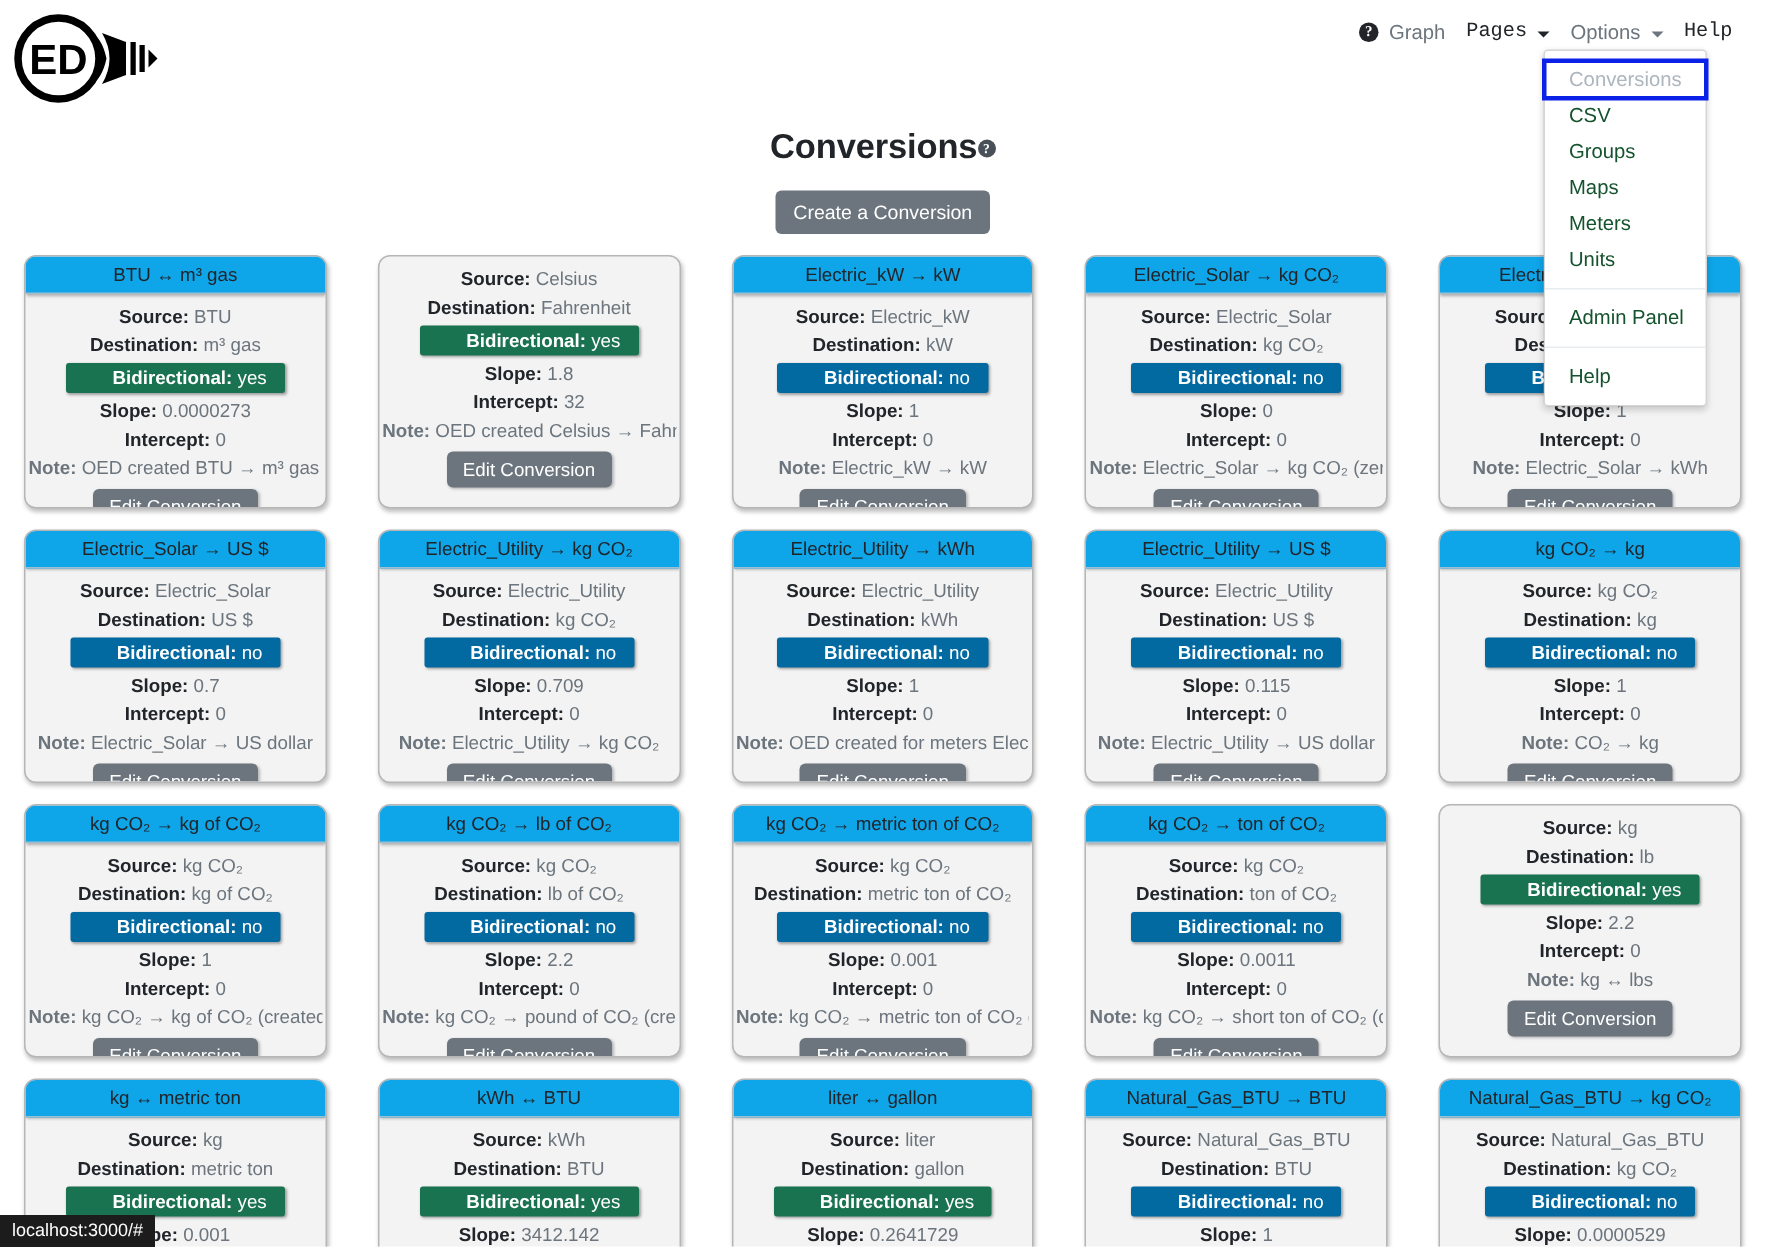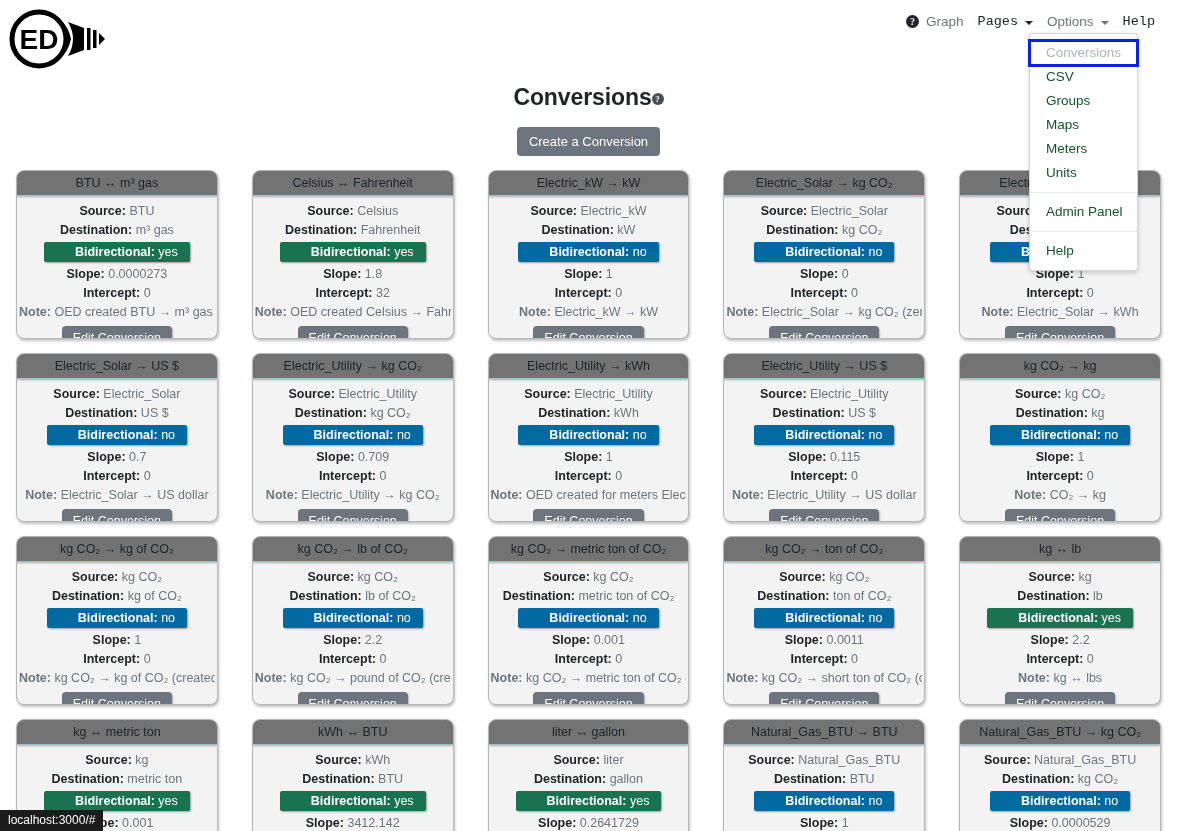--- a/index.html
+++ b/index.html
@@ -161,21 +161,21 @@
     background: #f3f3f3;
     border: 1px solid #b6b6b6;
     border-radius: 8px;
     box-shadow: 1px 2px 3px rgba(0,0,0,.25);
     overflow: hidden;
     height: 169px;
     display: flex;
     flex-direction: column;
   }
   .card-header {
-    background: #737373;
+    background: #0ea5e9;
     border-bottom: 1px solid #9dbfd0;
     text-align: center;
     font-size: 12.5px;
     color: #212529;
     padding: 5px 4px;
     white-space: nowrap;
     overflow: hidden;
     box-shadow: 0 1px 2px rgba(0,0,0,.3);
   }
   .card-body {
@@ -296,21 +296,20 @@
   </div>
   <button class="create-btn">Create a Conversion</button>
 </div>
 
 <div class="grid" id="conversion-grid">
     <div class="card">
       <div class="card-header">BTU ↔ m³ gas</div>
       <div class="card-body"><div class="field"><b>Source:</b> <span>BTU</span></div><div class="field"><b>Destination:</b> <span>m³ gas</span></div><div class="badge-row"><span class="badge yes"><b>Bidirectional:</b> <span>yes</span></span></div><div class="field"><b>Slope:</b> <span>0.0000273</span></div><div class="field"><b>Intercept:</b> <span>0</span></div><div class="note"><b>Note:</b> <span>OED created BTU → m³ gas (ave</span></div><button class="edit-btn">Edit Conversion</button></div>
     </div>
     <div class="card">
-      <div class="card-header">Celsius ↔ Fahrenheit</div>
       <div class="card-body"><div class="field"><b>Source:</b> <span>Celsius</span></div><div class="field"><b>Destination:</b> <span>Fahrenheit</span></div><div class="badge-row"><span class="badge yes"><b>Bidirectional:</b> <span>yes</span></span></div><div class="field"><b>Slope:</b> <span>1.8</span></div><div class="field"><b>Intercept:</b> <span>32</span></div><div class="note"><b>Note:</b> <span>OED created Celsius → Fahrenh</span></div><button class="edit-btn">Edit Conversion</button></div>
     </div>
     <div class="card">
       <div class="card-header">Electric_kW → kW</div>
       <div class="card-body"><div class="field"><b>Source:</b> <span>Electric_kW</span></div><div class="field"><b>Destination:</b> <span>kW</span></div><div class="badge-row"><span class="badge no"><b>Bidirectional:</b> <span>no</span></span></div><div class="field"><b>Slope:</b> <span>1</span></div><div class="field"><b>Intercept:</b> <span>0</span></div><div class="note"><b>Note:</b> <span>Electric_kW → kW</span></div><button class="edit-btn">Edit Conversion</button></div>
     </div>
     <div class="card">
       <div class="card-header">Electric_Solar → kg CO₂</div>
       <div class="card-body"><div class="field"><b>Source:</b> <span>Electric_Solar</span></div><div class="field"><b>Destination:</b> <span>kg CO₂</span></div><div class="badge-row"><span class="badge no"><b>Bidirectional:</b> <span>no</span></span></div><div class="field"><b>Slope:</b> <span>0</span></div><div class="field"><b>Intercept:</b> <span>0</span></div><div class="note"><b>Note:</b> <span>Electric_Solar → kg CO₂ (zero</span></div><button class="edit-btn">Edit Conversion</button></div>
     </div>
@@ -348,21 +347,20 @@
     </div>
     <div class="card">
       <div class="card-header">kg CO₂ → metric ton of CO₂</div>
       <div class="card-body"><div class="field"><b>Source:</b> <span>kg CO₂</span></div><div class="field"><b>Destination:</b> <span>metric ton of CO₂</span></div><div class="badge-row"><span class="badge no"><b>Bidirectional:</b> <span>no</span></span></div><div class="field"><b>Slope:</b> <span>0.001</span></div><div class="field"><b>Intercept:</b> <span>0</span></div><div class="note"><b>Note:</b> <span>kg CO₂ → metric ton of CO₂ (c</span></div><button class="edit-btn">Edit Conversion</button></div>
     </div>
     <div class="card">
       <div class="card-header">kg CO₂ → ton of CO₂</div>
       <div class="card-body"><div class="field"><b>Source:</b> <span>kg CO₂</span></div><div class="field"><b>Destination:</b> <span>ton of CO₂</span></div><div class="badge-row"><span class="badge no"><b>Bidirectional:</b> <span>no</span></span></div><div class="field"><b>Slope:</b> <span>0.0011</span></div><div class="field"><b>Intercept:</b> <span>0</span></div><div class="note"><b>Note:</b> <span>kg CO₂ → short ton of CO₂ (cr</span></div><button class="edit-btn">Edit Conversion</button></div>
     </div>
     <div class="card">
-      <div class="card-header">kg ↔ lb</div>
       <div class="card-body"><div class="field"><b>Source:</b> <span>kg</span></div><div class="field"><b>Destination:</b> <span>lb</span></div><div class="badge-row"><span class="badge yes"><b>Bidirectional:</b> <span>yes</span></span></div><div class="field"><b>Slope:</b> <span>2.2</span></div><div class="field"><b>Intercept:</b> <span>0</span></div><div class="note"><b>Note:</b> <span>kg ↔ lbs</span></div><button class="edit-btn">Edit Conversion</button></div>
     </div>
     <div class="card">
       <div class="card-header">kg ↔ metric ton</div>
       <div class="card-body">
         <div class="field"><b>Source:</b> <span>kg</span></div>
         <div class="field"><b>Destination:</b> <span>metric ton</span></div>
         <div class="badge-row"><span class="badge yes"><b>Bidirectional:</b> <span>yes</span></span></div>
         <div class="field"><b>Slope:</b> <span>0.001</span></div>
         <div class="field"><b>Intercept:</b> <span>0</span></div>

